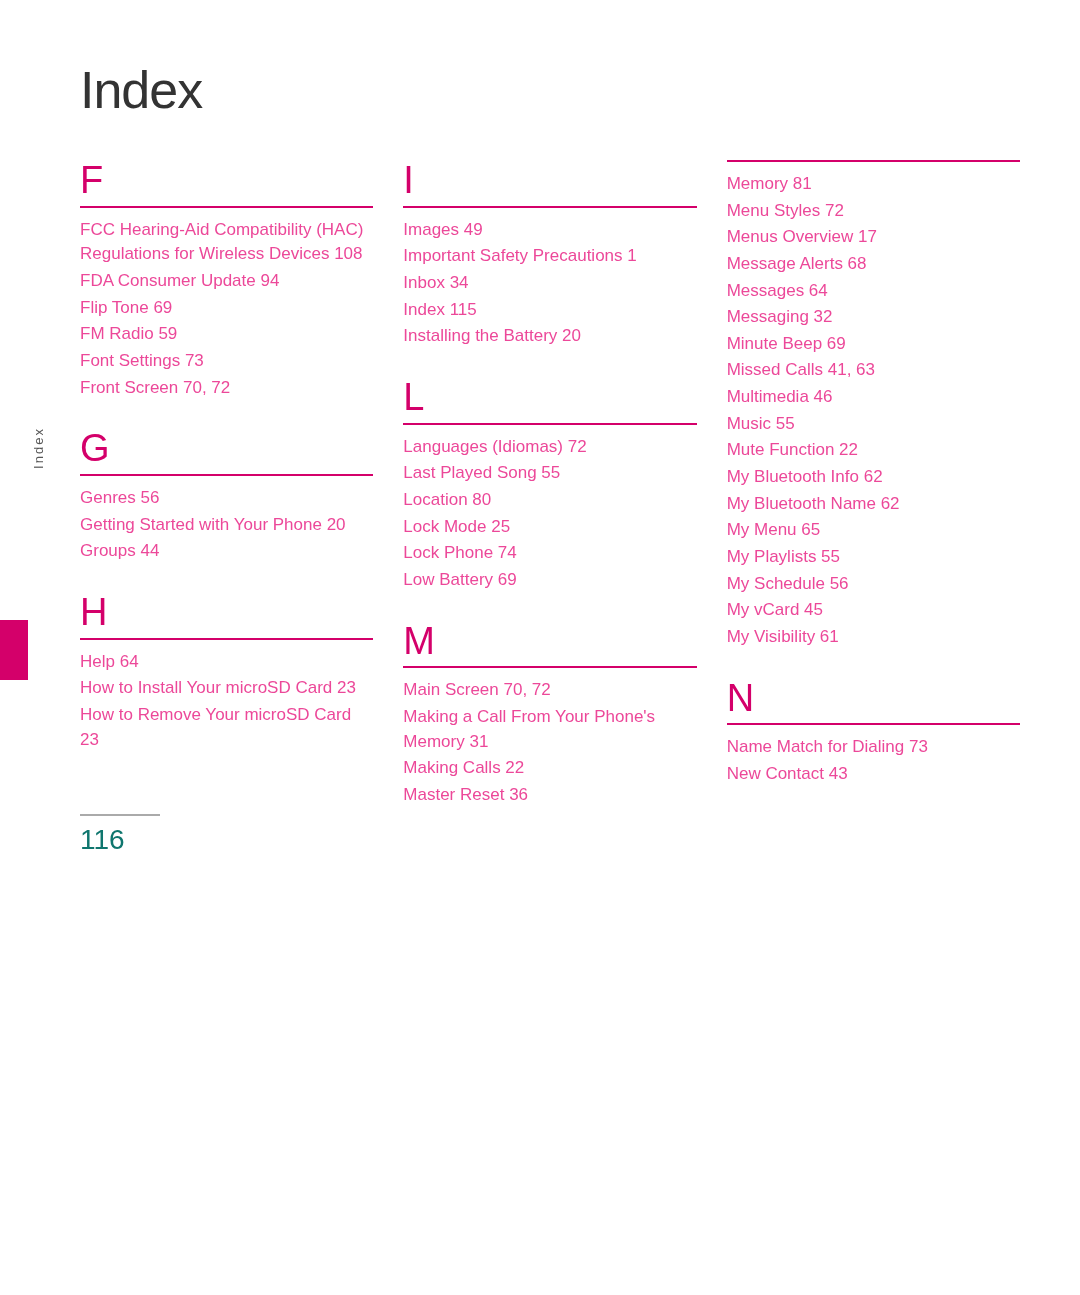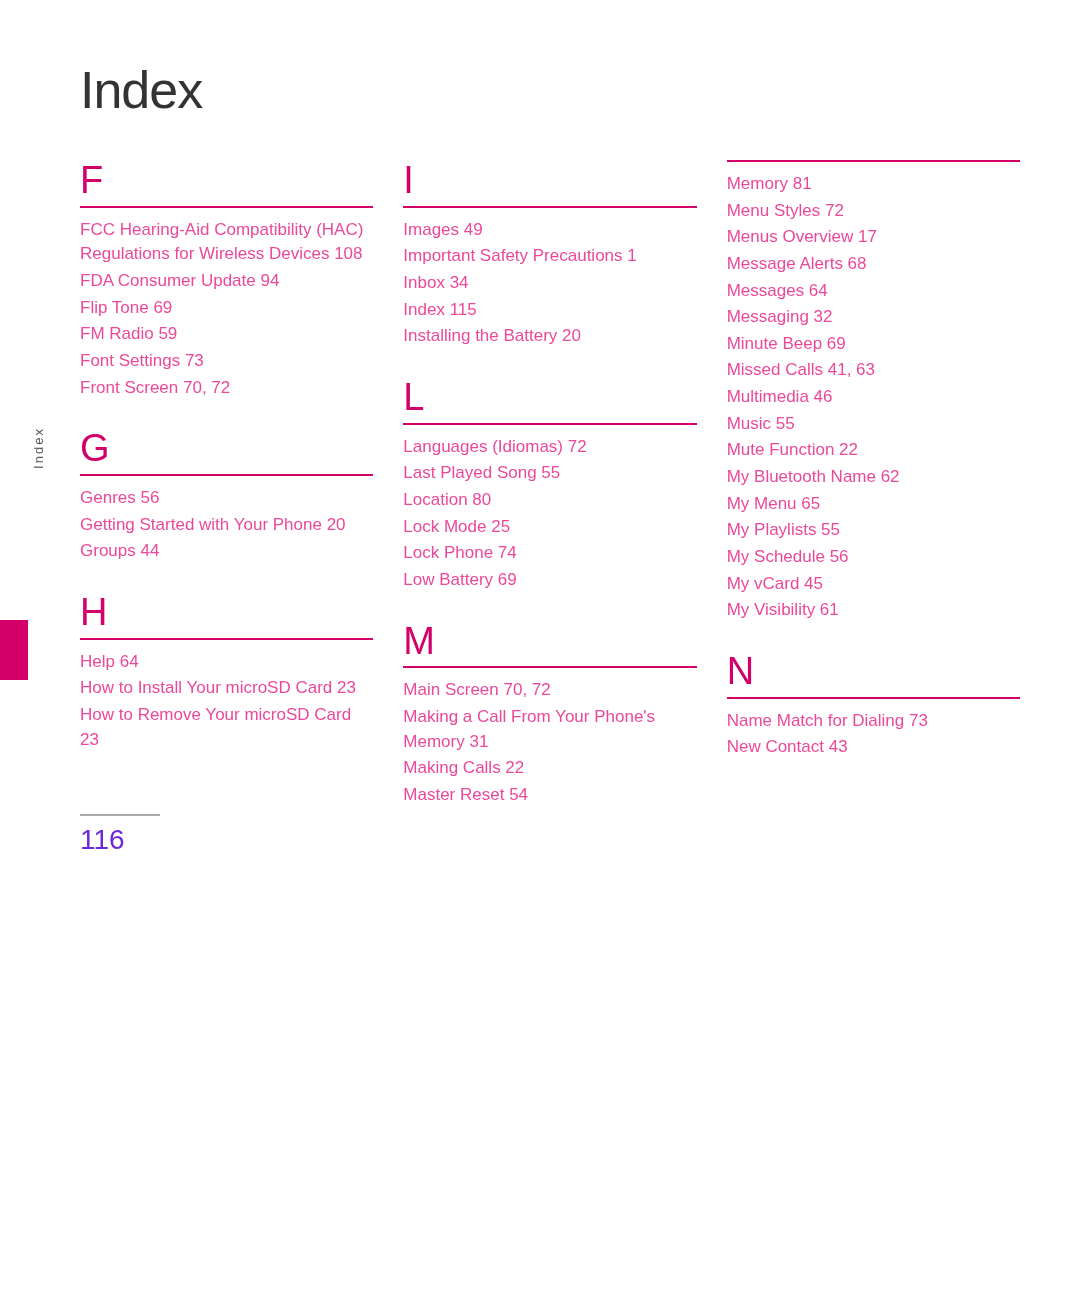--- a/index.html
+++ b/index.html
@@ -79,21 +79,21 @@
       width: 28px;
       height: 60px;
       background: #d4006a;
     }
 
     .page-number {
       position: absolute;
       bottom: 40px;
       left: 80px;
       font-size: 28px;
-      color: #6d28d9;
+      color: #0f766e;
       font-weight: 300;
     }
 
     .bottom-divider {
       position: absolute;
       bottom: 80px;
       left: 80px;
       width: 80px;
       height: 2px;
       background: #aaaaaa;
@@ -155,37 +155,38 @@
           <p class="entry">Lock Mode 25</p>
           <p class="entry">Lock Phone 74</p>
           <p class="entry">Low Battery 69</p>
         </div>
         <div class="section">
           <div class="section-letter">M</div>
           <div class="section-divider"></div>
           <p class="entry">Main Screen 70, 72</p>
           <p class="entry">Making a Call From Your Phone's Memory 31</p>
           <p class="entry">Making Calls 22</p>
-          <p class="entry">Master Reset 54</p>
+          <p class="entry">Master Reset 36</p>
         </div>
       </div>
       <div>
         <div class="section">
           <div class="section-divider"></div>
           <p class="entry">Memory 81</p>
           <p class="entry">Menu Styles 72</p>
           <p class="entry">Menus Overview 17</p>
           <p class="entry">Message Alerts 68</p>
           <p class="entry">Messages 64</p>
           <p class="entry">Messaging 32</p>
           <p class="entry">Minute Beep 69</p>
           <p class="entry">Missed Calls 41, 63</p>
           <p class="entry">Multimedia 46</p>
           <p class="entry">Music 55</p>
           <p class="entry">Mute Function 22</p>
+          <p class="entry">My Bluetooth Info 62</p>
           <p class="entry">My Bluetooth Name 62</p>
           <p class="entry">My Menu 65</p>
           <p class="entry">My Playlists 55</p>
           <p class="entry">My Schedule 56</p>
           <p class="entry">My vCard 45</p>
           <p class="entry">My Visibility 61</p>
         </div>
         <div class="section">
           <div class="section-letter">N</div>
           <div class="section-divider"></div>

